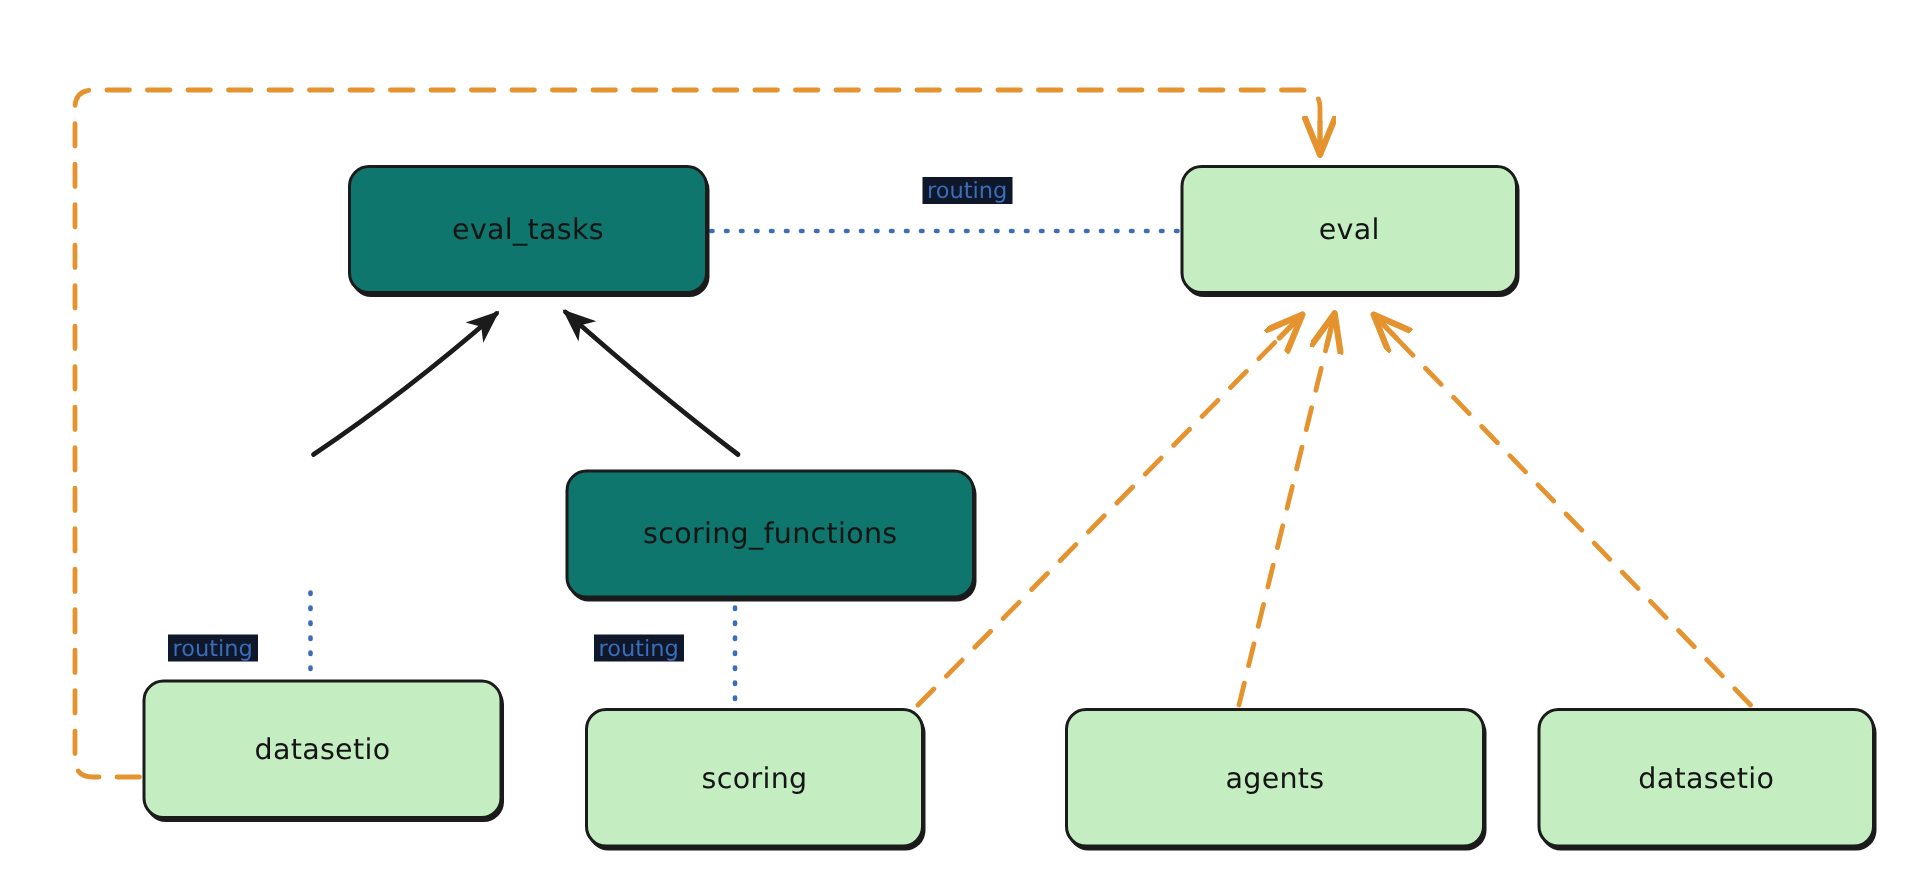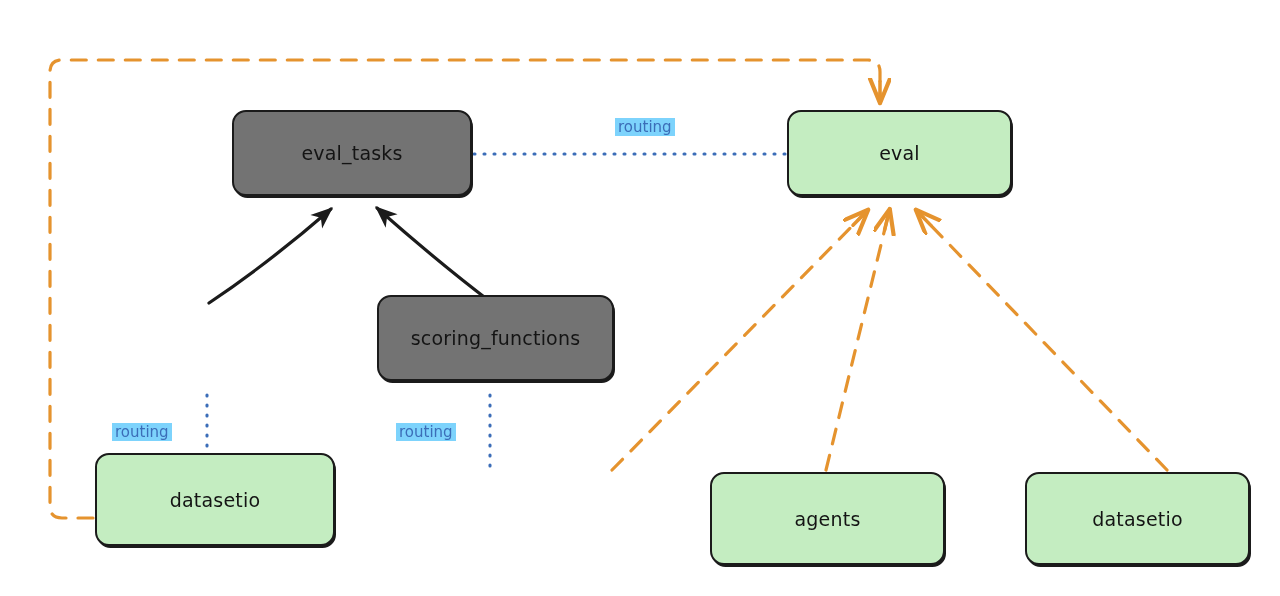--- a/index.html
+++ b/index.html
@@ -31,32 +31,32 @@
     border-radius: 14px;
     display: flex;
     align-items: center;
     justify-content: center;
     font-family: "DejaVu Sans", sans-serif;
     font-size: 19px;
     color: #141414;
     letter-spacing: 0.2px;
     box-shadow: 1.5px 2.5px 0 -0.5px #1b1b1b;
   }
-  .node.blue  { background: #737373; }
+  .node.blue  { background: #0f766e; }
   .node.green { background: #c4edc1; }
   .node-label {
     pointer-events: none;
     white-space: nowrap;
   }
   .edge-label {
     position: absolute;
     font-family: "DejaVu Sans", sans-serif;
     font-size: 15px;
     color: #3b6db8;
-    background: #7dd3fc;
+    background: #0f172a;
     padding: 0 3px;
     white-space: nowrap;
   }
 </style>
 </head>
 <body>
 
 <div id="diagram-canvas">
 
   <svg id="edge-layer" viewBox="0 0 1280 596" xmlns="http://www.w3.org/2000/svg">
@@ -91,30 +91,33 @@
 
   <div class="node blue" style="left:232px; top:110px; width:240px; height:86px;">
     <span class="node-label">eval_tasks</span>
   </div>
 
   <div class="node green" style="left:787px; top:110px; width:225px; height:86px;align-items:center;">
     <span class="node-label">eval</span>
   </div>
 
 
-  <div class="node blue" style="left:377px; top:295px; width:237px; height:86px;">
+  <div class="node blue" style="left:377px; top:313px; width:273px; height:86px;">
     <span class="node-label">scoring_functions</span>
   </div>
 
   <div class="node green" style="left:95px; top:453px; width:240px; height:93px;">
     <span class="node-label">datasetio</span>
   </div>
 
+  <div class="node green" style="left:390px; top:472px; width:226px; height:93px;">
+    <span class="node-label">scoring</span>
+  </div>
 
-  <div class="node green" style="left:710px; top:472px; width:235px; height:93px;">
+  <div class="node green" style="left:710px; top:472px; width:280px; height:93px;">
     <span class="node-label">agents</span>
   </div>
 
   <div class="node green" style="left:1025px; top:472px; width:225px; height:93px;">
     <span class="node-label">datasetio</span>
   </div>
 
   <div class="edge-label" style="left:615px; top:118px;">routing</div>
 
   <div class="edge-label" style="left:112px; top:423px;">routing</div>

